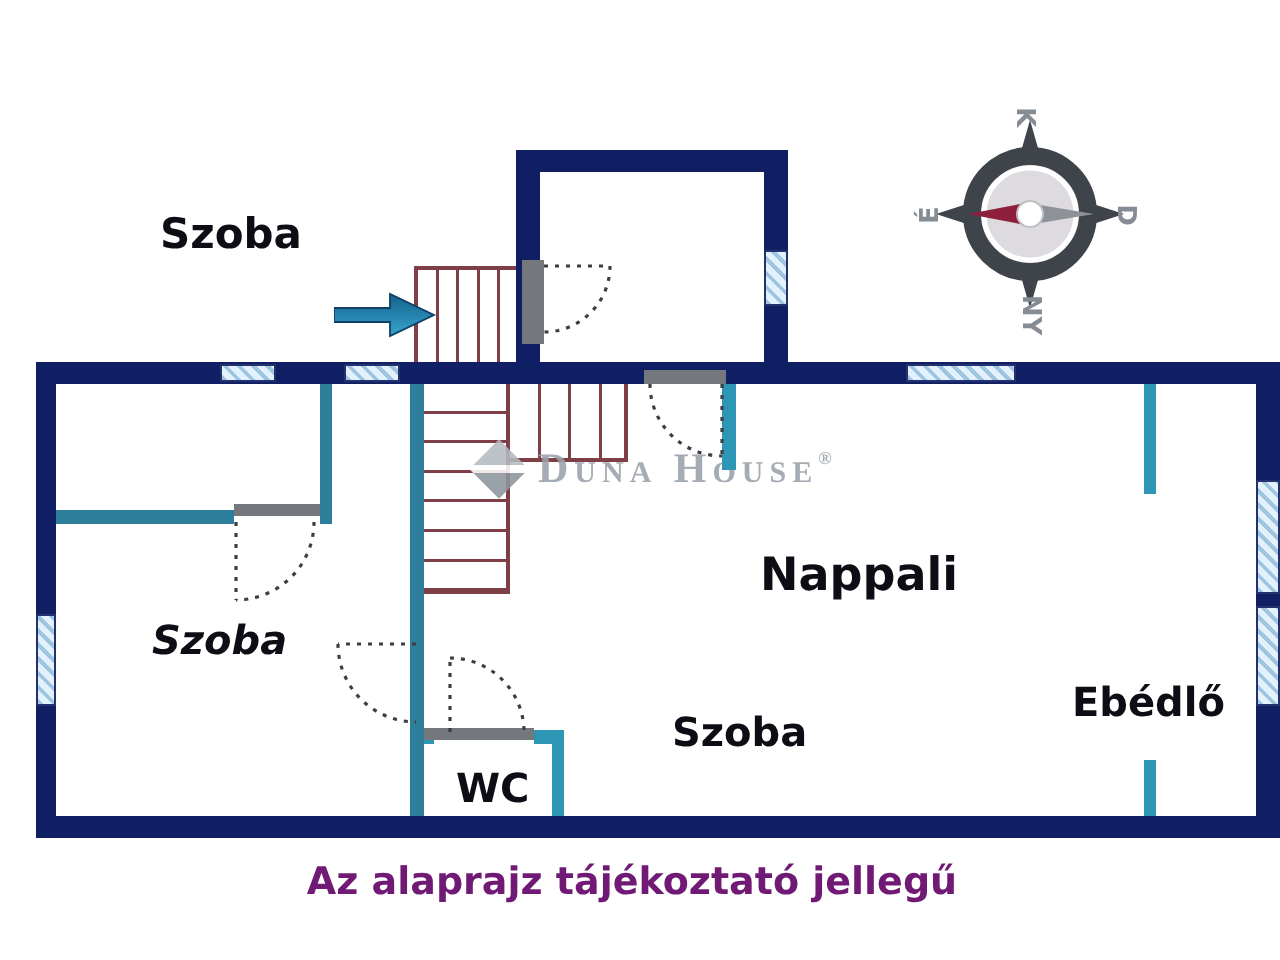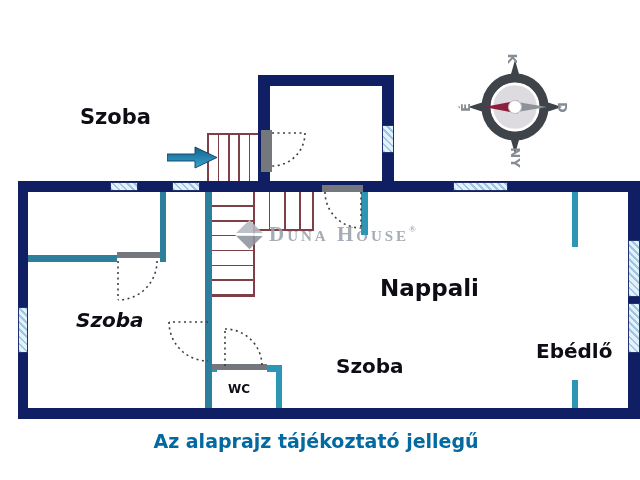--- a/index.html
+++ b/index.html
@@ -19,21 +19,21 @@
   .stair{box-sizing:border-box;background-color:#fff;}
   .stair-up{border:2px solid #7e4046;
       background-image:repeating-linear-gradient(to right,transparent 0 8.8px,#7e4046 8.8px 10.3px);}
   .stair-col{border-right:2px solid #7e4046;border-bottom:2px solid #7e4046;
       background-image:repeating-linear-gradient(to bottom,transparent 0 13.3px,#7e4046 13.3px 14.8px);}
   .stair-top{border-right:2px solid #7e4046;border-bottom:2px solid #7e4046;border-left:2px solid #7e4046;
       background-image:repeating-linear-gradient(to right,transparent 0 13.8px,#7e4046 13.8px 15.3px);}
   
   .lbl{position:absolute;font-weight:bold;color:#0d0d15;white-space:nowrap;}
   .caption{position:absolute;left:0;width:632px;text-align:center;font-weight:bold;
-           font-size:19px;color:#0369a1;}
+           font-size:19px;color:#701a75;}
   
   .wm{position:absolute;left:239px;top:224px;display:flex;align-items:center;gap:9px;
       opacity:0.88;}
   .wm-icon{width:21px;height:21px;transform:rotate(45deg);
       background:linear-gradient(135deg,#b4bac1 44%,#ffffff 44% 56%,#8e959d 56%);}
   .wm-text{font-family:"Liberation Serif", serif;font-variant:small-caps;font-weight:600;
       font-size:21px;letter-spacing:3px;color:#99a1ab;line-height:1;}
   .wm-reg{font-family:"Liberation Serif", serif;font-size:9px;color:#99a1ab;vertical-align:9px;}
   
   .cl{position:absolute;font-weight:bold;font-size:13px;color:#868c93;white-space:nowrap;}
@@ -121,17 +121,17 @@
   <div class="cl" style="left:507px;top:51px;transform:rotate(90deg);">K</div>
   <div class="cl" style="left:557px;top:100px;transform:rotate(90deg);">D</div>
   <div class="cl" style="left:503px;top:150px;width:24px;text-align:center;transform:rotate(90deg);">NY</div>
   <div class="cl" style="left:461px;top:100px;transform:rotate(-90deg);">É</div>
 
   <div class="lbl" style="left:80px;top:105px;font-size:21px;">Szoba</div>
   <div class="lbl" style="left:76px;top:308px;font-size:20px;font-style:italic;">Szoba</div>
   <div class="lbl" style="left:380px;top:275px;font-size:23px;">Nappali</div>
   <div class="lbl" style="left:536px;top:291px;font-size:20px;margin-top:48px;">Ebédlő</div>
   <div class="lbl" style="left:336px;top:354px;font-size:20px;">Szoba</div>
-  <div class="lbl" style="left:228px;top:382px;font-size:12px;">WC</div>
+  <div class="lbl" style="left:228px;top:382px;font-size:20px;">WC</div>
 
   <div class="caption" style="top:430px;">Az alaprajz tájékoztató jellegű</div>
 
 </div>
 
 </body></html>

